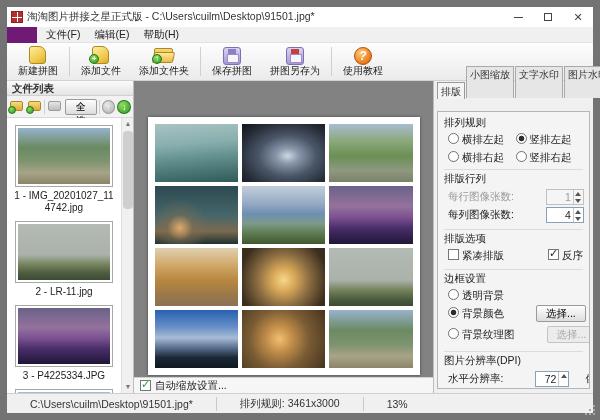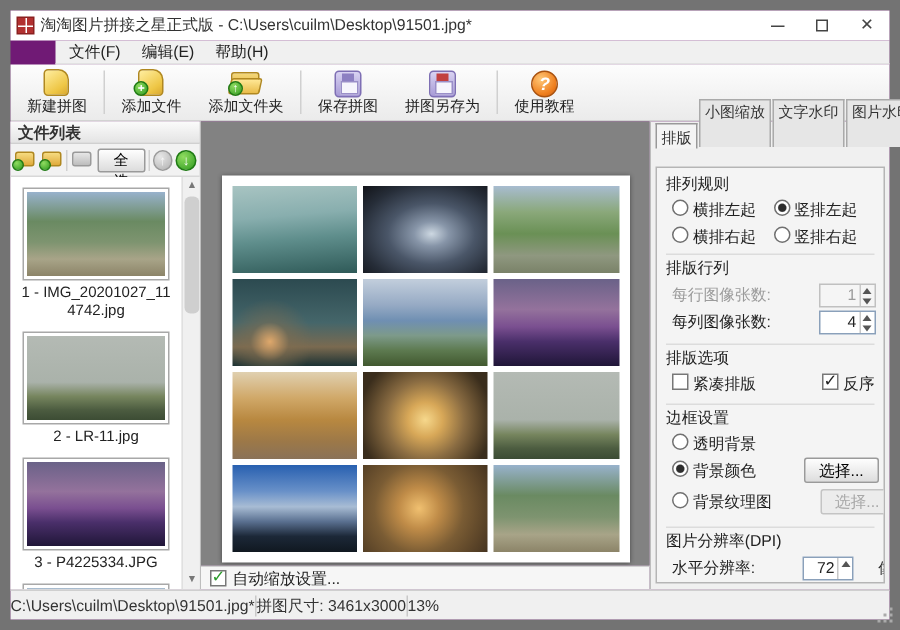--- a/index.html
+++ b/index.html
@@ -110,21 +110,21 @@
   .slider { width:56px; height:10px; border:1px solid #a8a8a8; border-radius:5px; background:linear-gradient(#e4e4e4,#fbfbfb); position:relative; flex:0 0 auto; }
   .slider-thumb { position:absolute; left:42%; top:-2px; width:9px; height:13px; background:linear-gradient(90deg,#fafafa,#d5d5d5); border:1px solid #8a8a8a; border-radius:2px; }
   .btn-sm { height:17px; padding:0 9px; font-size:10.5px; background:linear-gradient(#fefefe,#dddddd); border:1px solid #9a9a9a; border-radius:2px; white-space:nowrap; }
   .btn-sm.disabled { color:#a8a8a8; background:#ececec; border-color:#c4c4c4; }
   .swatch { width:16px; height:16px; border:1px solid #8a8a8a; flex:0 0 auto; }
   .swatch.texture { width:24px; height:21px; background-color:#787878; background-image:linear-gradient(#9a9a9a 1px, transparent 1px),linear-gradient(90deg,#9a9a9a 1px, transparent 1px); background-size:8px 5px; border-color:#6a6a6a; }
   .unit { font-size:10px; }
 
   
   .statusbar { height:20px; background:#f0f0f0; border-top:1px solid #cfcfcf; display:flex; align-items:center; font-size:10.5px; color:#333; flex:0 0 auto; position:relative; }
-  .sb-seg { padding:0 0; height:100%; display:flex; align-items:center; white-space:nowrap; }
+  .sb-seg { padding:0 23px; height:100%; display:flex; align-items:center; white-space:nowrap; }
   .sb-sep { width:1px; height:14px; background:#c8c8c8; }
   .grip { position:absolute; right:2px; bottom:2px; width:2px; height:2px; background:#aaa; box-shadow:-4px 4px 0 0 #aaa, 0 4px 0 0 #aaa, 4px 4px 0 0 #aaa, 4px 0 0 0 #aaa, 4px -4px 0 0 #aaa; }
 </style>
 </head>
 <body>
 
 <div class="window">
 
   <div class="titlebar">
     <div class="app-icon">
@@ -406,19 +406,19 @@
 
         </div>
 
       </div>
     </div>
   </div>
 
   <div class="statusbar">
     <div class="sb-seg">C:\Users\cuilm\Desktop\91501.jpg*</div>
     <div class="sb-sep"></div>
-    <div class="sb-seg">拼图尺寸: 3461x3000</div>
+    <div class="sb-seg">排列规则: 3461x3000</div>
     <div class="sb-sep"></div>
     <div class="sb-seg">13%</div>
     <div class="grip"></div>
   </div>
 
 </div>
 
 </body></html>

